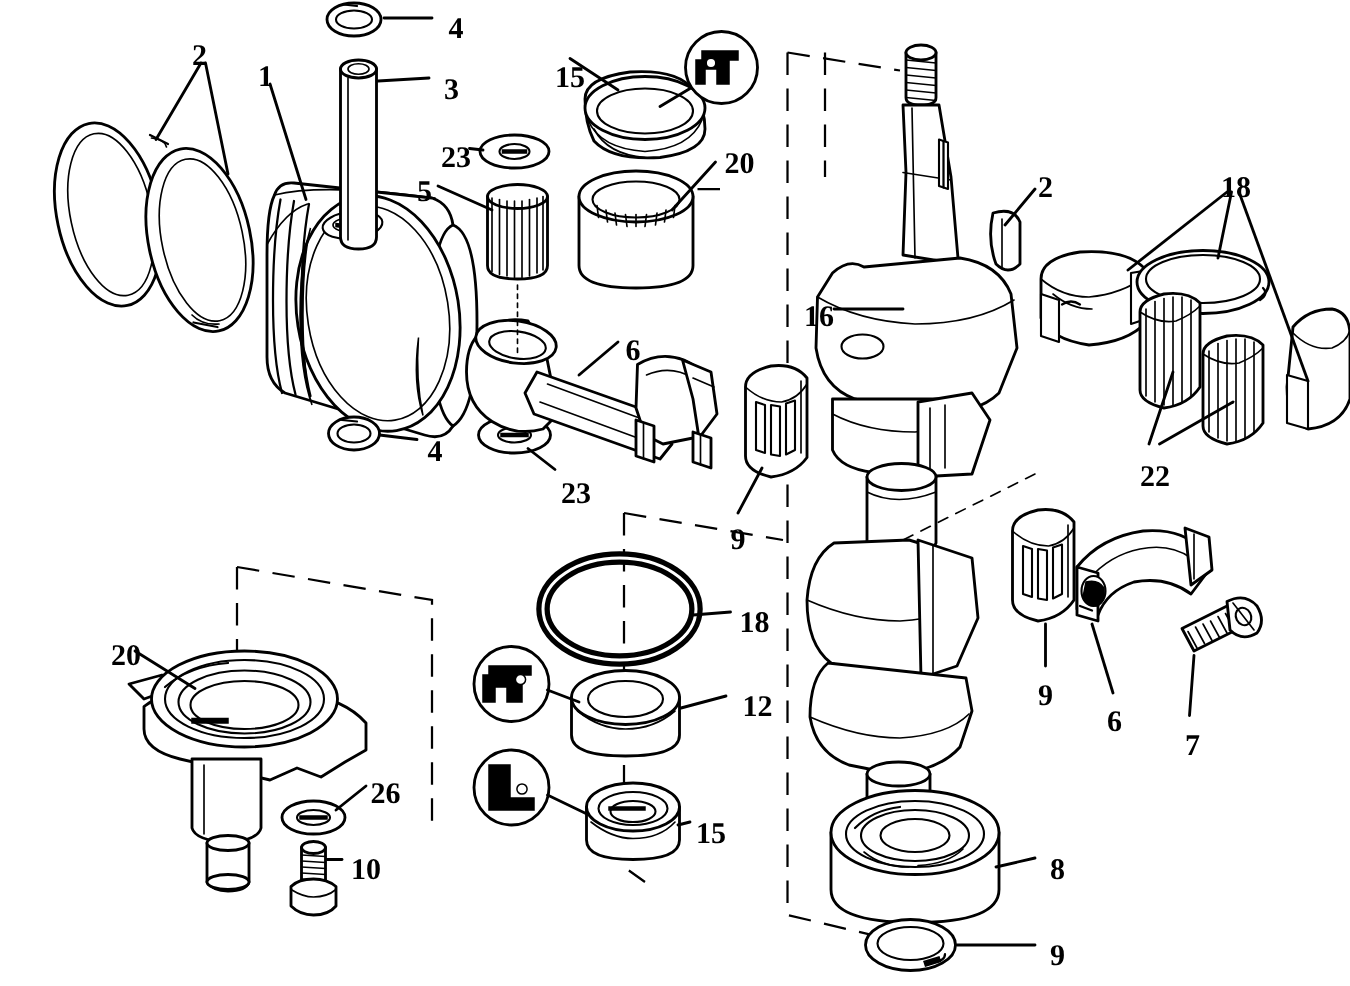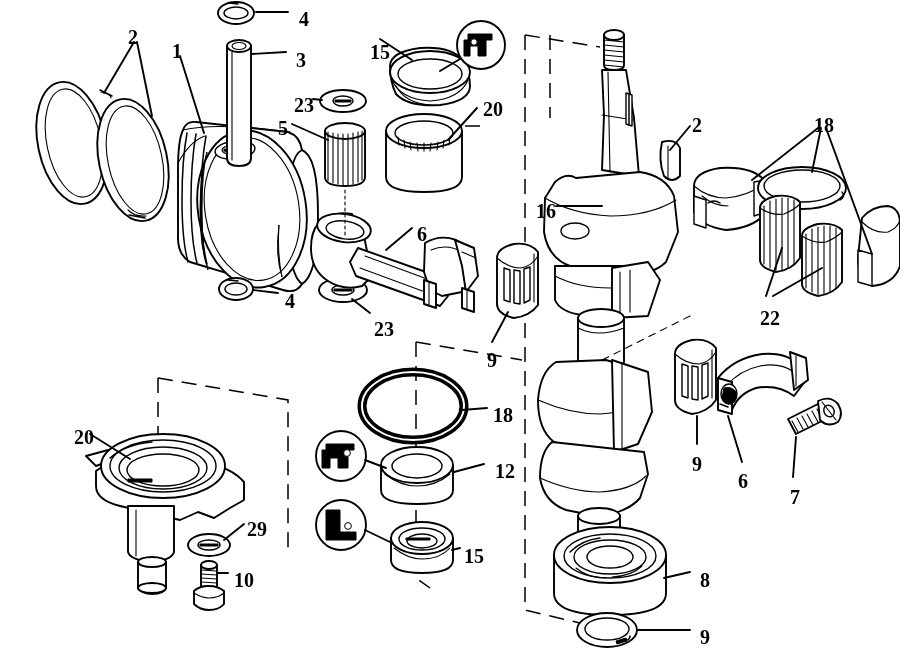--- a/index.html
+++ b/index.html
@@ -520,18 +520,18 @@
 <div class="callout" style="left:74px;top:427px">20</div>
 <div class="callout" style="left:495px;top:461px">12</div>
 <div class="callout" style="left:464px;top:546px">15</div>
 <div class="callout" style="left:700px;top:627px">9</div>
 <div class="callout" style="left:370px;top:42px">15</div>
 <div class="callout" style="left:536px;top:201px">16</div>
 <div class="callout" style="left:692px;top:115px">2</div>
 <div class="callout" style="left:493px;top:405px">18</div>
 <div class="callout" style="left:814px;top:115px">18</div>
 <div class="callout" style="left:483px;top:99px">20</div>
-<div class="callout" style="left:247px;top:519px">29</div>
+<div class="callout" style="left:247px;top:519px">26</div>
 <div class="callout" style="left:760px;top:308px">22</div>
 <div class="callout" style="left:294px;top:95px">23</div>
 <div class="callout" style="left:374px;top:319px">23</div>
 
 </div>
 
 </body></html>

